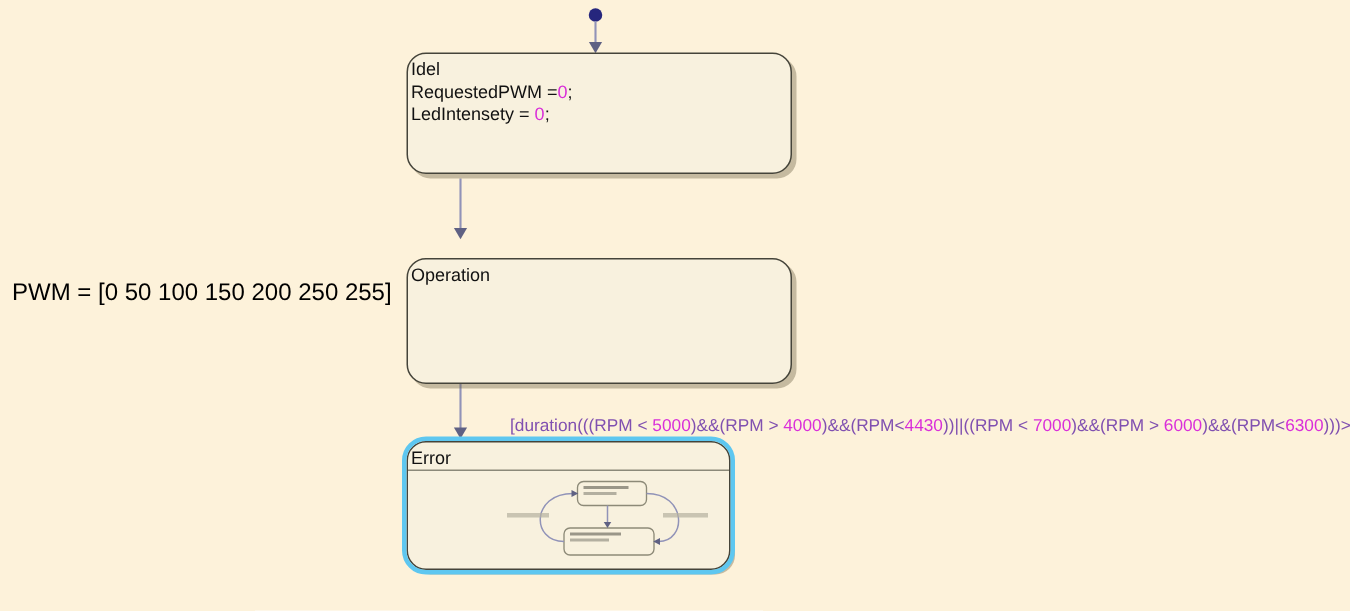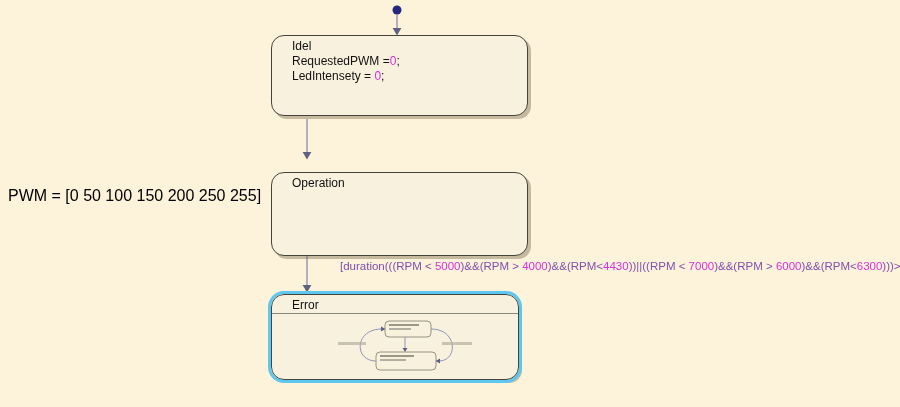--- a/index.html
+++ b/index.html
@@ -8,41 +8,41 @@
     position:relative;width:900px;height:407px;
     background:#fdf2da;overflow:hidden;
   }
   .wires{position:absolute;left:0;top:0;pointer-events:none;}
   .state{
     position:absolute;
     background:#f8f1de;
     border:1.6px solid #45443a;
     border-radius:13px;
     box-shadow:3px 3px 0 rgba(104,94,66,0.38);
-    padding:3px 20px;
+    padding:3px 2px;
     font-size:12px;color:#111;
     box-sizing:border-box;
   }
   .state .title{line-height:15px;}
   .state .stline{line-height:15px;white-space:nowrap;}
   .m{color:#d92fd9;}
   .state-error{
     outline:3.2px solid #5ec7f0;
     outline-offset:0px;
   }
   .error-divider{
     position:absolute;left:0;right:0;top:18px;height:0;
     border-top:1px solid #8b8979;
   }
   .annotation{
     position:absolute;left:8px;top:188px;
     font-size:16px;color:#000;line-height:15px;white-space:nowrap;
   }
   .tlabel{
-    position:absolute;left:340px;top:260px;
+    position:absolute;left:340px;top:278px;
     font-size:11.5px;white-space:nowrap;
   }
   .tl-p{color:#8050b0;}
   .tl-m{color:#d92fd9;}
 </style>
 </head>
 <body>
 
 <div class="canvas">
 
@@ -74,21 +74,21 @@
     <div class="stline"><span>RequestedPWM =</span><span class="m">0</span><span>;</span></div>
     <div class="stline"><span>LedIntensety = </span><span class="m">0</span><span>;</span></div>
   </div>
 
   <div class="state" style="left:271px;top:160px;width:257px;height:84px;margin-top:12px;">
     <div class="title">Operation</div>
   </div>
 
   <div class="tlabel"><span class="tl-p">[duration(((RPM &lt; </span><span class="tl-m">5000</span><span class="tl-p">)&amp;&amp;(RPM &gt; </span><span class="tl-m">4000</span><span class="tl-p">)&amp;&amp;(RPM&lt;</span><span class="tl-m">4430</span><span class="tl-p">))||((RPM &lt; </span><span class="tl-m">7000</span><span class="tl-p">)&amp;&amp;(RPM &gt; </span><span class="tl-m">6000</span><span class="tl-p">)&amp;&amp;(RPM&lt;</span><span class="tl-m">6300</span><span class="tl-p">)))&gt;</span></div>
 
-  <div class="state state-error" style="left:271px;top:294px;width:248px;height:86px;">
+  <div class="state state-error" style="left:271px;top:294px;width:216px;height:86px;">
     <div class="title">Error</div>
     <div class="error-divider"></div>
 
     <svg width="262" height="64" style="position:absolute;left:0;top:18px;">
 
       <rect x="113" y="8" width="46" height="16" rx="4" fill="#f8f1de" stroke="#8d8a78" stroke-width="0.9"></rect>
       <rect x="117" y="11" width="30" height="2" fill="#9a9688"></rect>
       <rect x="117" y="15" width="22" height="2" fill="#b3afa0"></rect>
 
       <rect x="104" y="39" width="60" height="18" rx="4" fill="#f8f1de" stroke="#8d8a78" stroke-width="0.9"></rect>

